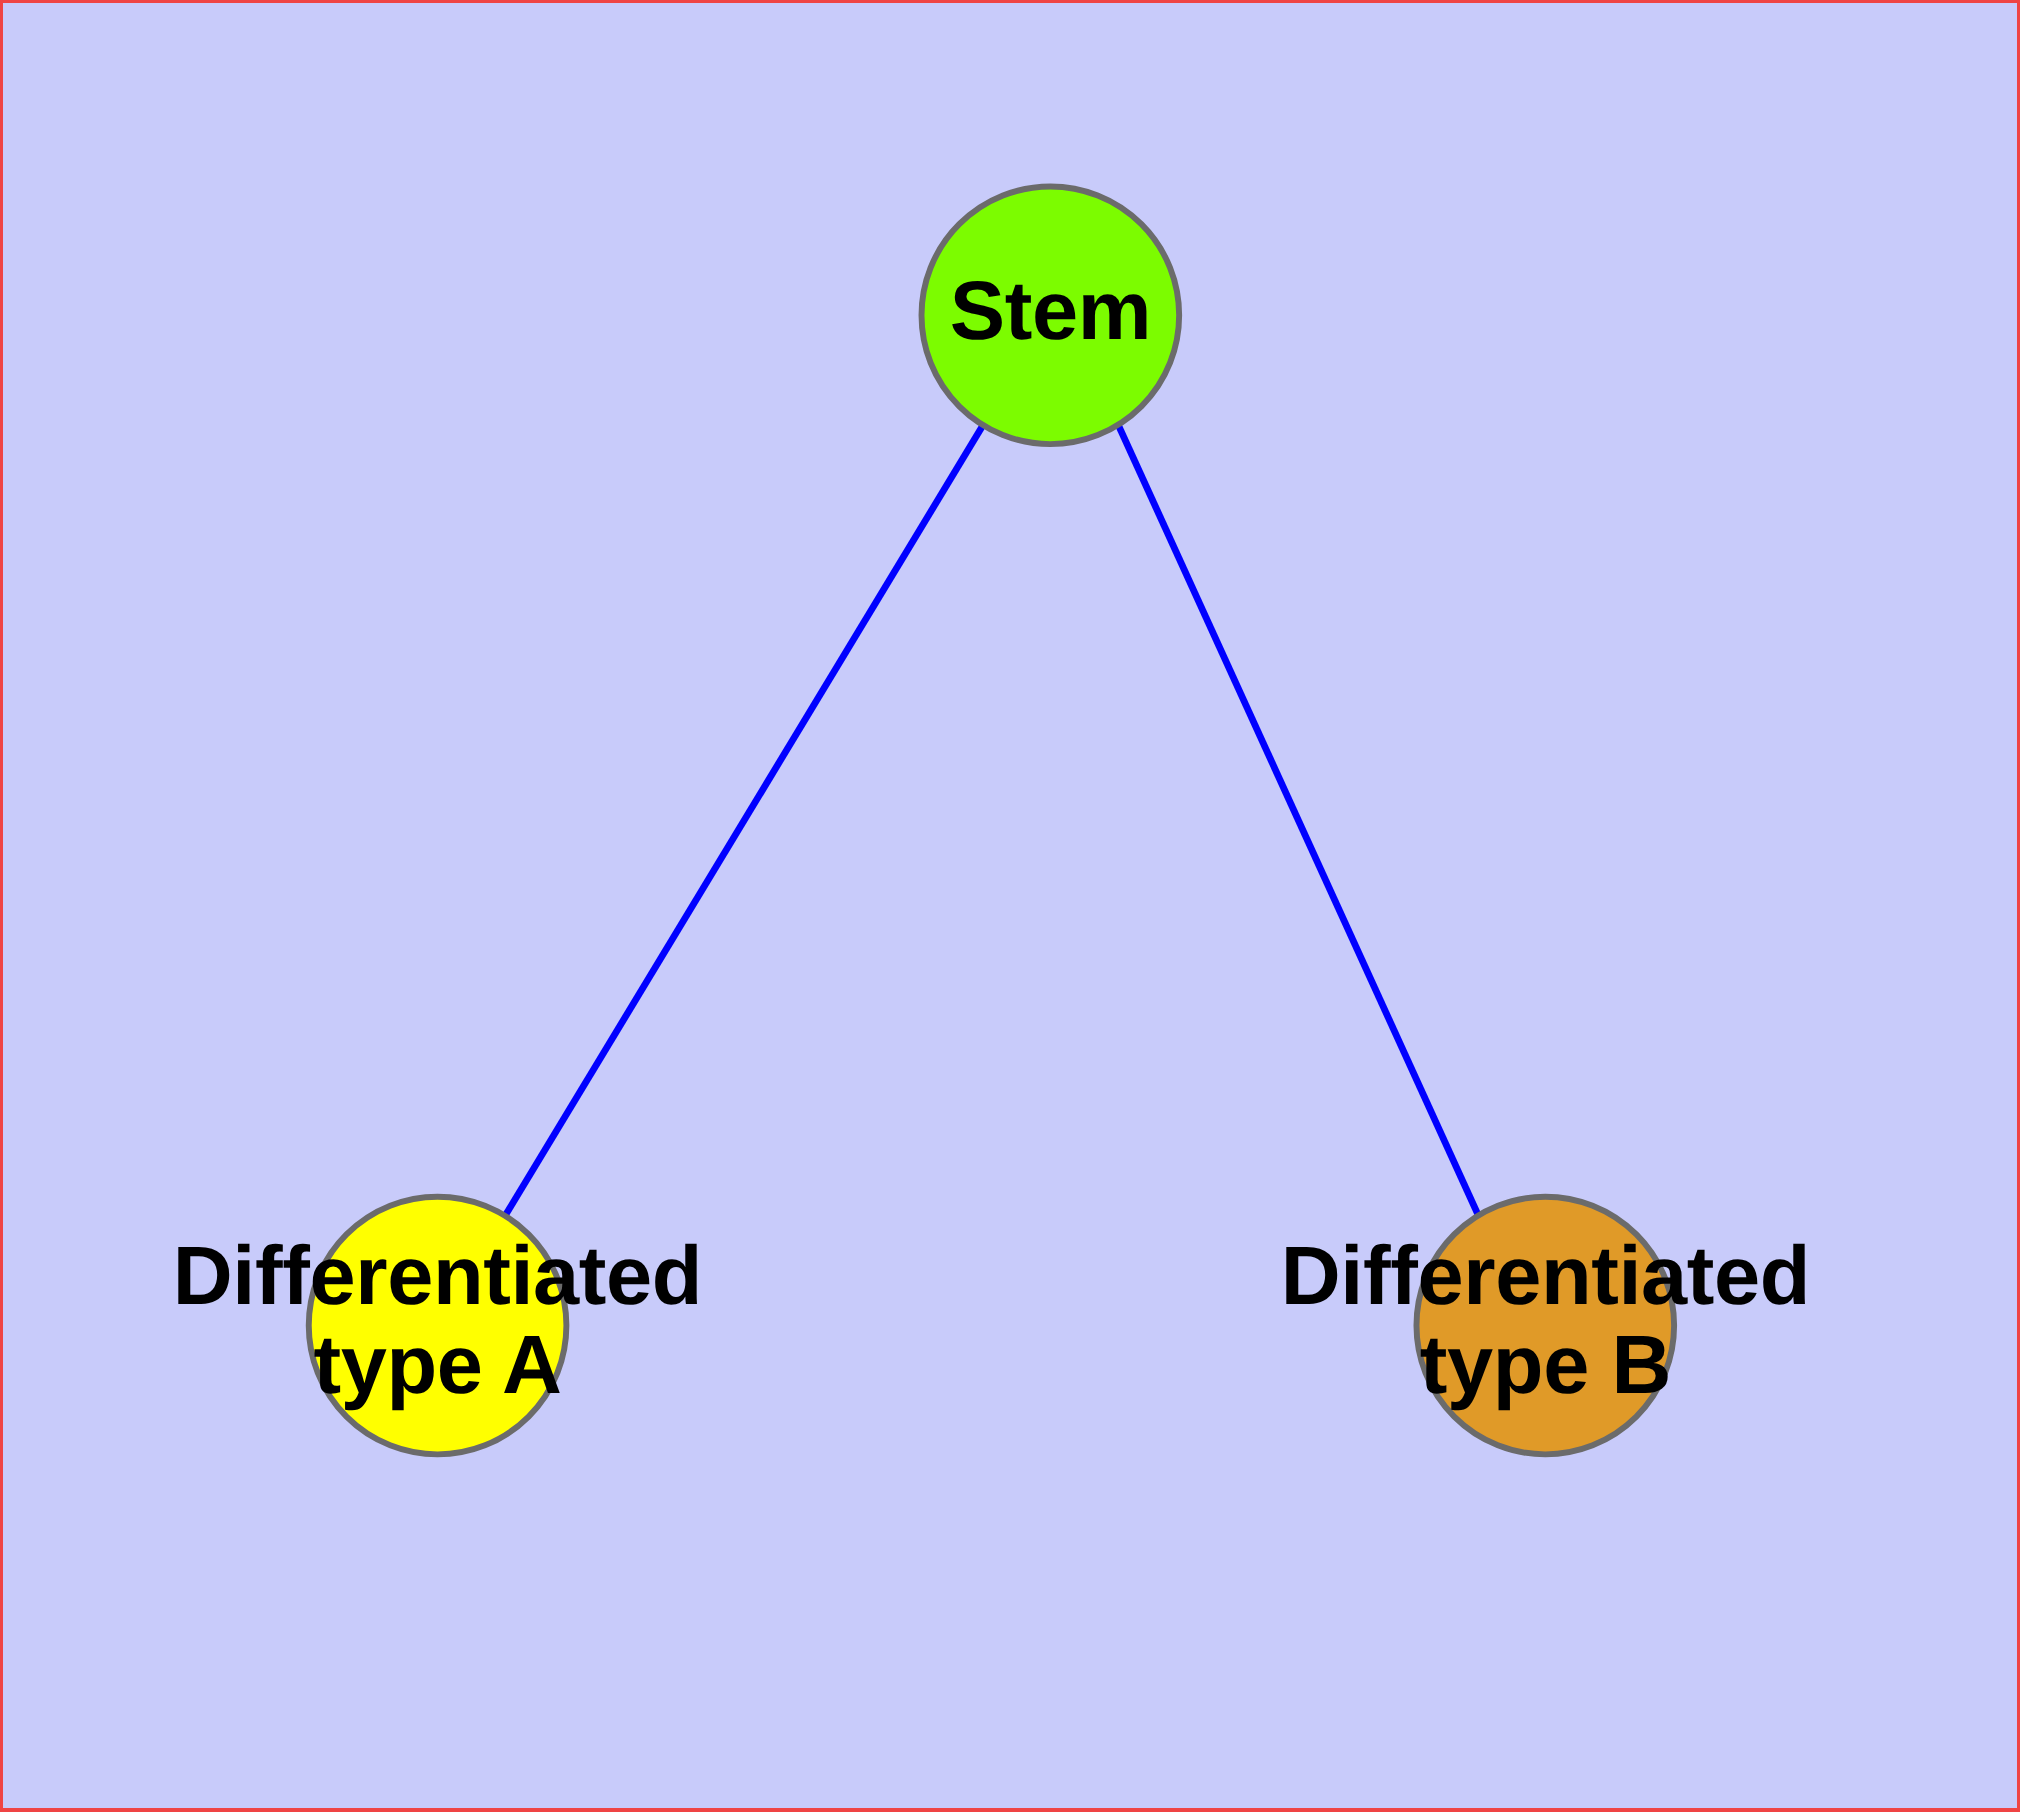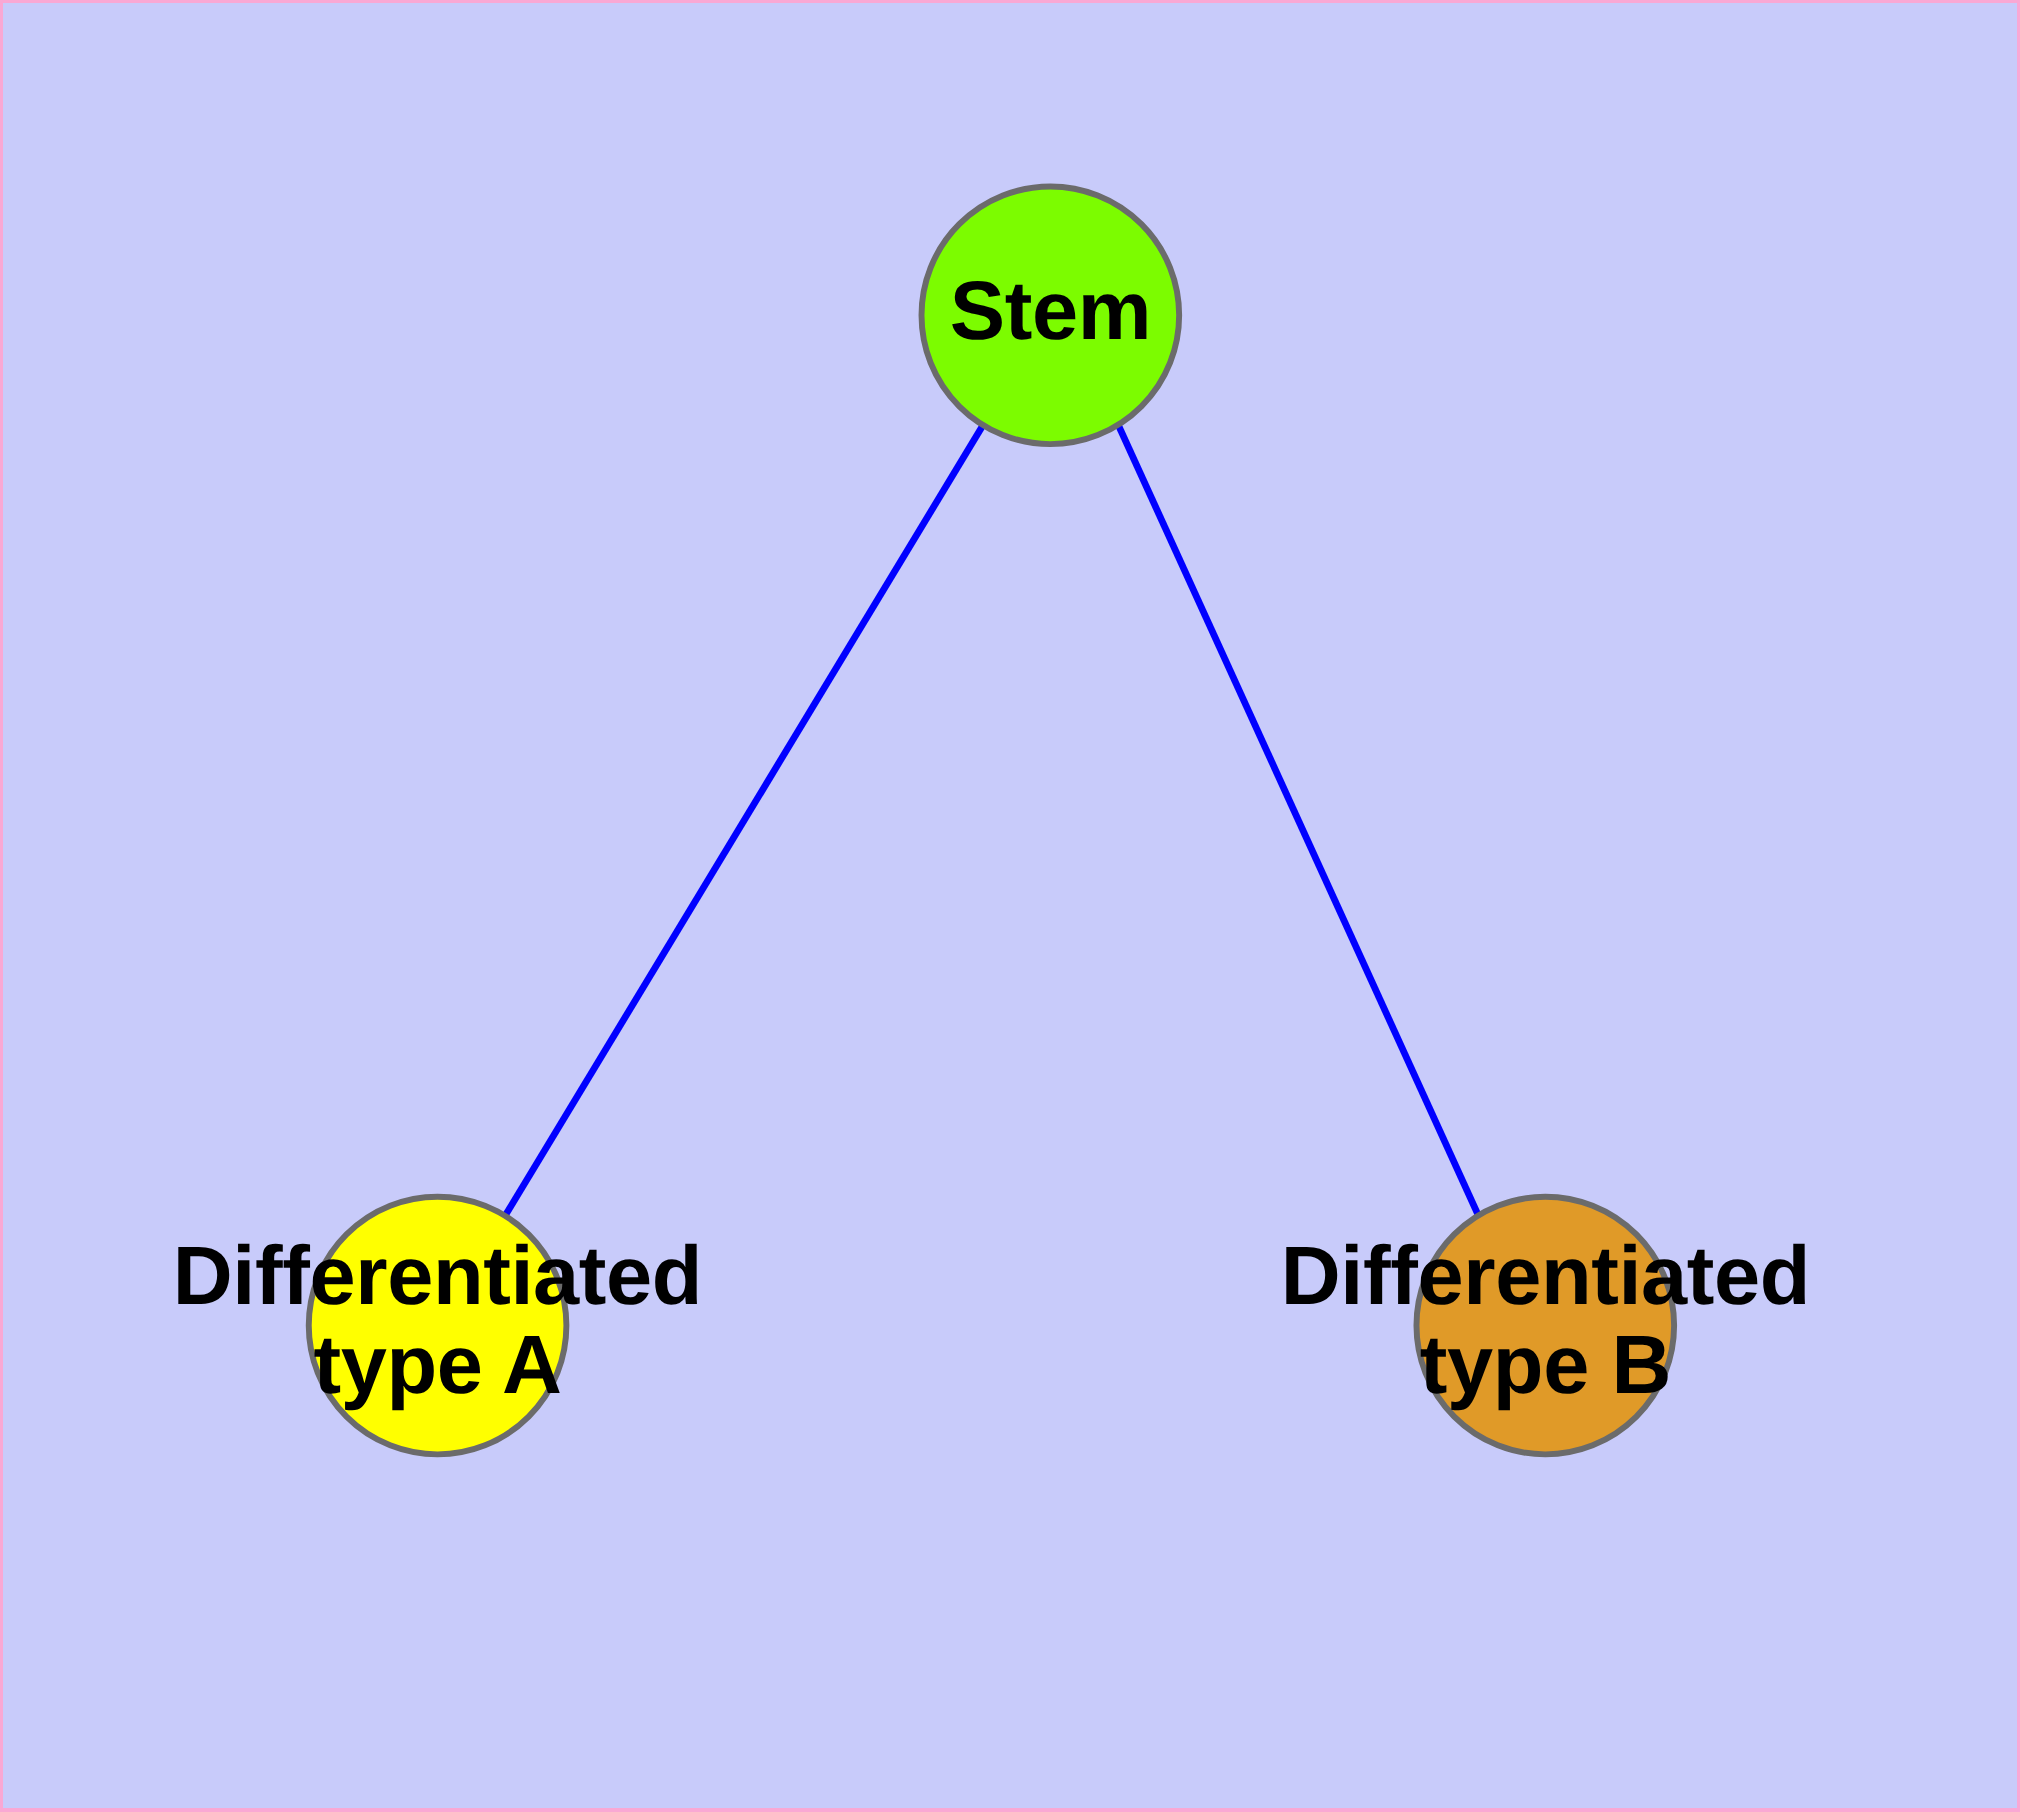--- a/index.html
+++ b/index.html
@@ -5,21 +5,21 @@
 <style>
   html, body {
     margin: 0;
     padding: 0;
     background: #ffffff;
   }
   #stage {
     position: relative;
     width: 2021px;
     height: 1812px;
-    background: #f9a8d4;
+    background: #ef4444;
     overflow: hidden;
     font-family: "Liberation Sans", "DejaVu Sans", sans-serif;
   }
   #canvas-bg {
     position: absolute;
     left: 3.4px;
     top: 3.4px;
     width: 2014px;
     height: 1805px;
     background: #c8cbfa;

